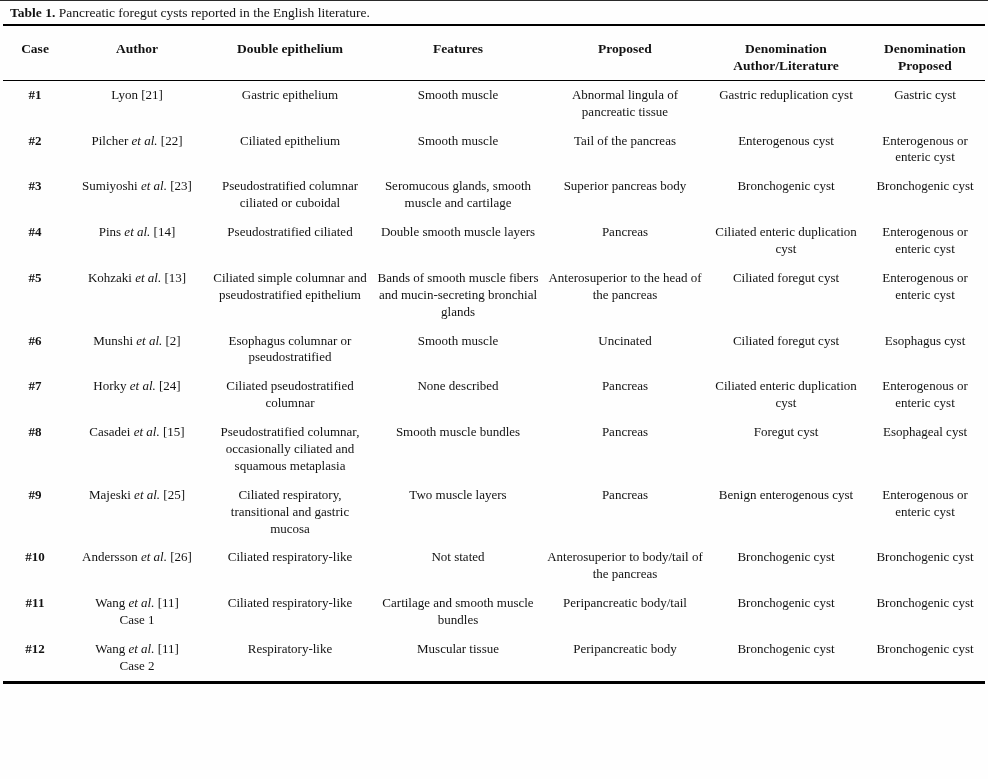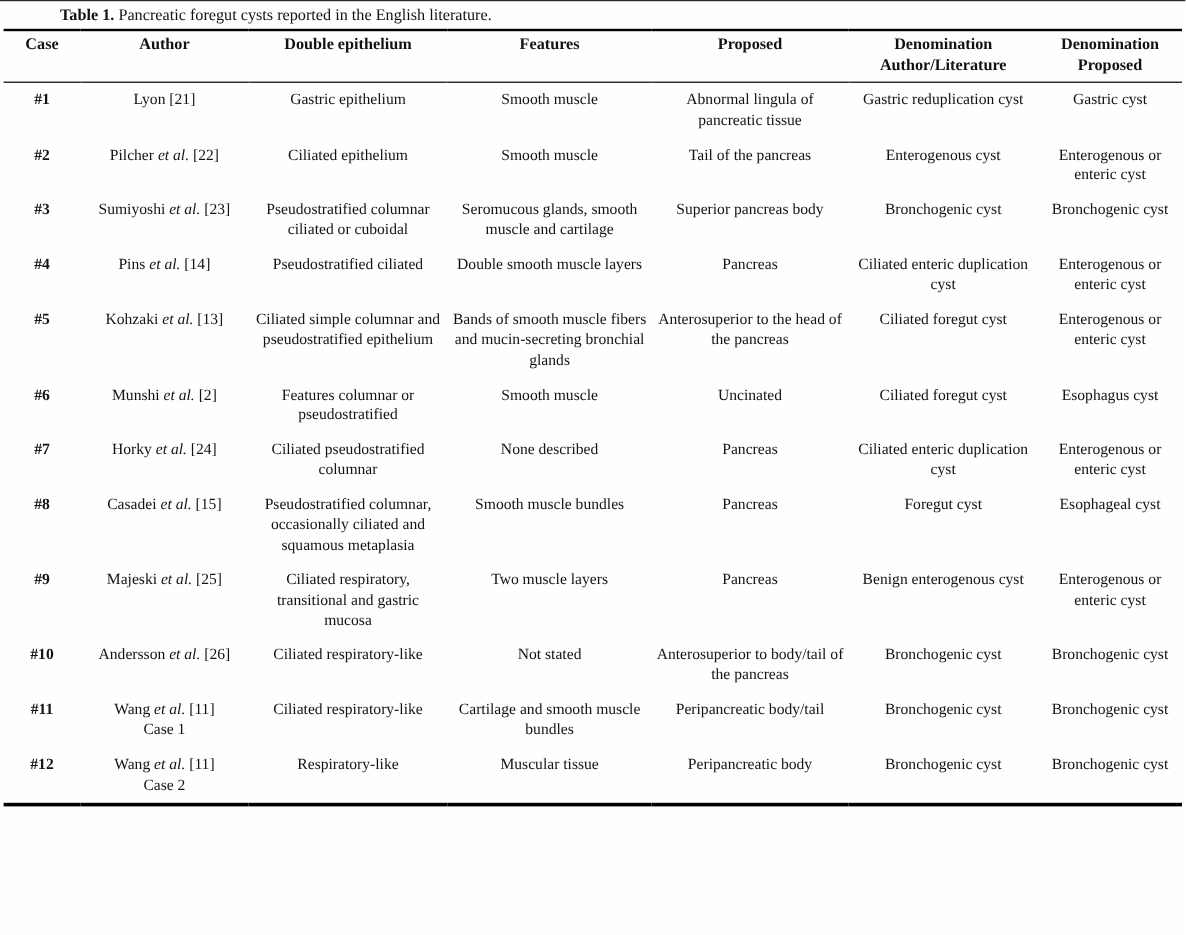--- a/index.html
+++ b/index.html
@@ -14,35 +14,34 @@
     box-sizing: border-box;
     background: #fefefe;
     border-top: 1px solid #2a2a2a;
     padding: 1px 3px 0 3px;
     overflow: hidden;
   }
   .caption {
     font-size: 13.5px;
     padding: 3px 2px 3px 7px;
     text-align: left;
-    margin-left: 40px;
   }
   .caption .caption-label { font-weight: bold; }
   table.lit-table {
     width: 982px;
     table-layout: fixed;
     border-collapse: collapse;
     border-top: 2px solid #000;
     border-bottom: 3px solid #000;
   }
   thead th {
     font-size: 13.5px;
     font-weight: bold;
     vertical-align: top;
-    padding: 3px 2px 5px 2px;
+    padding: 15px 2px 5px 2px;
     border-bottom: 1px solid #000;
     white-space: pre-line;
     line-height: 1.25;
   }
   tbody td {
     font-size: 13px;
     text-align: center;
     vertical-align: top;
     padding: 6px 3px 6px 3px;
     line-height: 1.3;
@@ -122,21 +121,21 @@
           <td>Kohzaki<i> et al.</i> [13]</td>
           <td>Ciliated simple columnar and pseudostratified epithelium</td>
           <td>Bands of smooth muscle fibers and mucin-secreting bronchial glands</td>
           <td>Anterosuperior to the head of the pancreas</td>
           <td>Ciliated foregut cyst</td>
           <td>Enterogenous or enteric cyst</td>
         </tr>
         <tr>
           <td class="case-cell">#6</td>
           <td>Munshi<i> et al.</i> [2]</td>
-          <td>Features columnar or pseudostratified</td>
+          <td>Esophagus columnar or pseudostratified</td>
           <td>Smooth muscle</td>
           <td>Uncinated</td>
           <td>Ciliated foregut cyst</td>
           <td>Esophagus cyst</td>
         </tr>
         <tr>
           <td class="case-cell">#7</td>
           <td>Horky<i> et al.</i> [24]</td>
           <td>Ciliated pseudostratified columnar</td>
           <td>None described</td>

